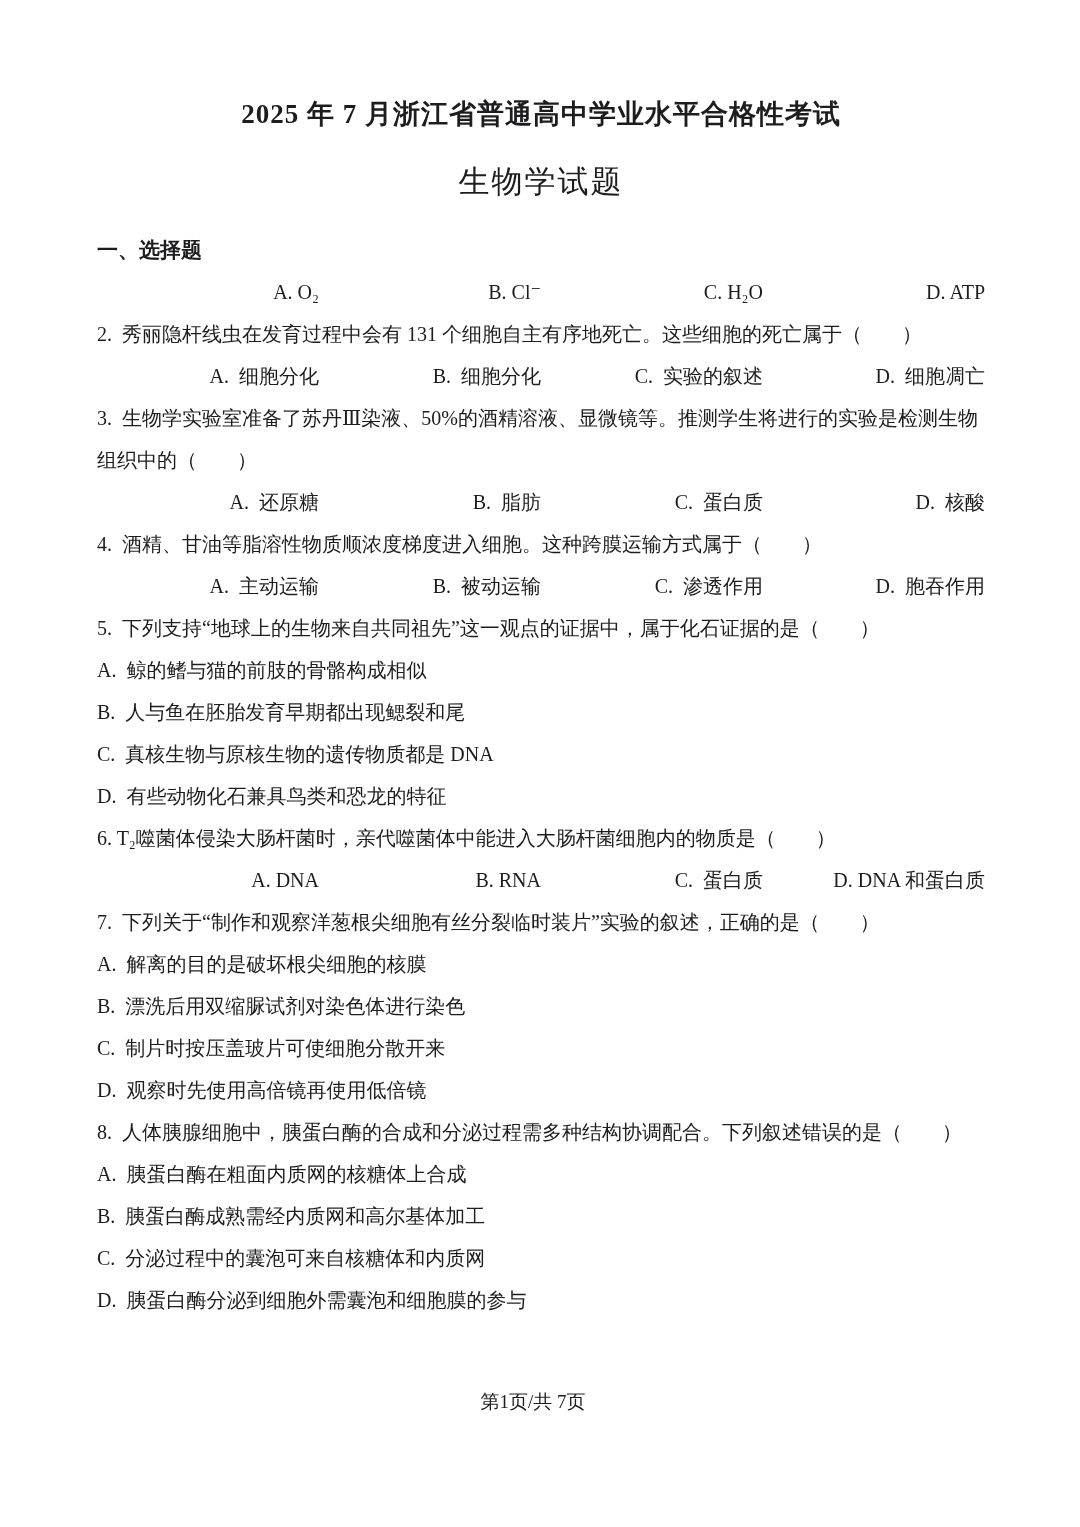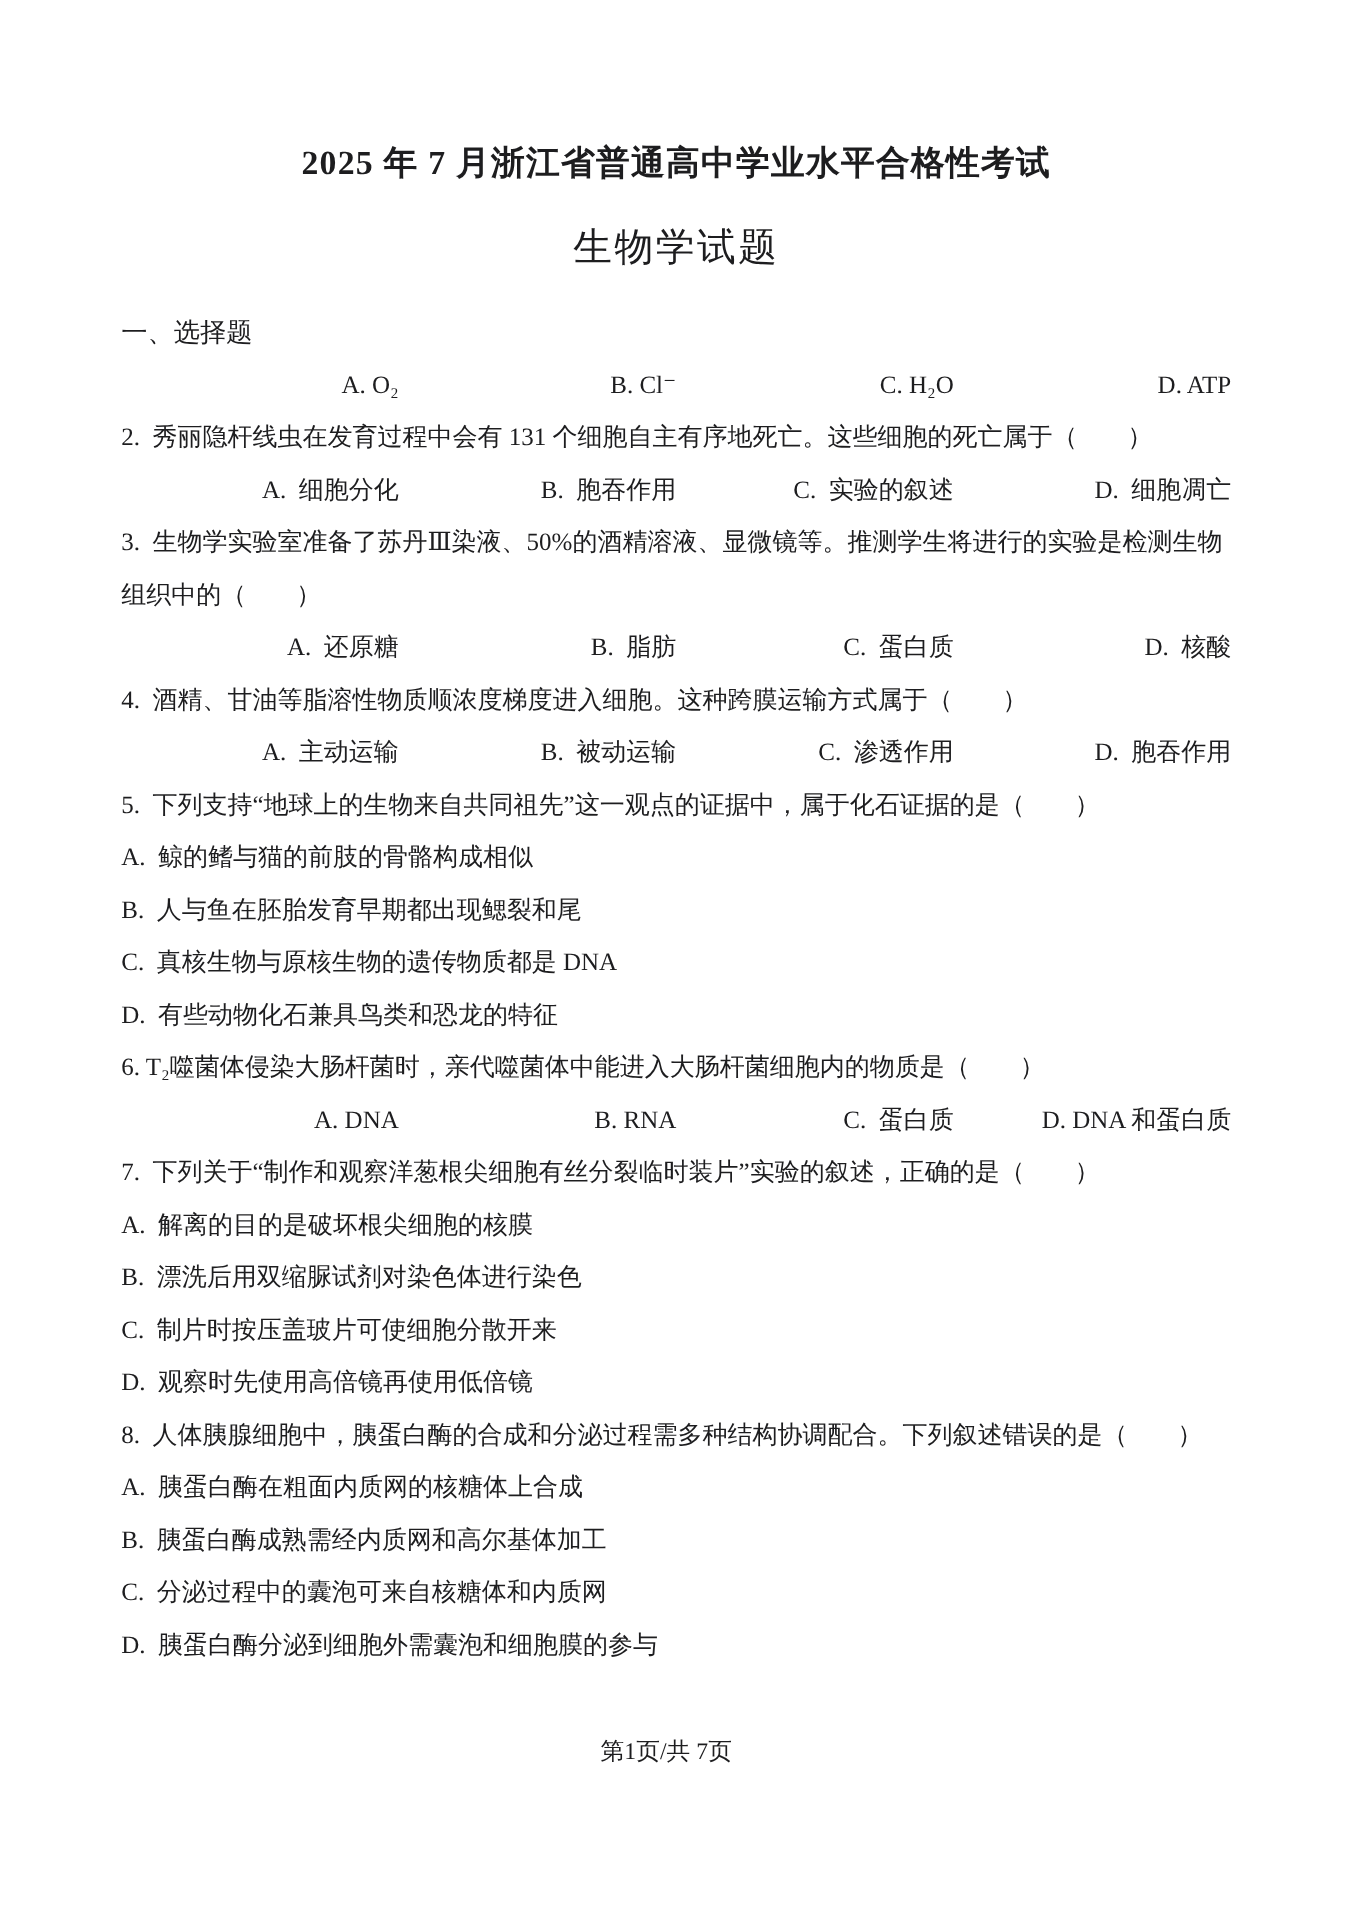--- a/index.html
+++ b/index.html
@@ -13,33 +13,33 @@
     position: relative;
     overflow: hidden;
   }
   .page {
     padding: 96px 95px 0 97px;
   }
   .title-main {
     font-size: 27px;
     font-weight: 700;
     text-align: center;
-    margin: 16px 0 29px 0;
+    margin: 0 0 29px 0;
     letter-spacing: 1px;
   }
   .title-sub {
     font-size: 31px;
     font-weight: 400;
     text-align: center;
     margin: 0 0 26px 0;
     letter-spacing: 2px;
   }
   .section-heading {
     font-size: 21px;
-    font-weight: 400;
+    font-weight: 700;
     line-height: 42px;
   }
   .stem {
     font-size: 20px;
     line-height: 42px;
     white-space: pre-wrap;
   }
   .opts-row {
     display: grid;
     grid-template-columns: 25% 25% 25% 25%;
@@ -70,21 +70,21 @@
   <div id="questions">
       <div class="opts-row">
         <div class="opt">A. O₂</div>
         <div class="opt">B. Cl⁻</div>
         <div class="opt">C. H₂O</div>
         <div class="opt">D. ATP</div>
       </div>
       <div class="stem">2.  秀丽隐杆线虫在发育过程中会有 131 个细胞自主有序地死亡。这些细胞的死亡属于（　　）</div>
       <div class="opts-row">
         <div class="opt">A.  细胞分化</div>
-        <div class="opt">B.  胞吞作用</div>
+        <div class="opt">B.  细胞分化</div>
         <div class="opt">C.  实验的叙述</div>
         <div class="opt">D.  细胞凋亡</div>
       </div>
       <div class="stem">3.  生物学实验室准备了苏丹Ⅲ染液、50%的酒精溶液、显微镜等。推测学生将进行的实验是检测生物组织中的（　　）</div>
       <div class="opts-row">
         <div class="opt">A.  还原糖</div>
         <div class="opt">B.  脂肪</div>
         <div class="opt">C.  蛋白质</div>
         <div class="opt">D.  核酸</div>
       </div>

